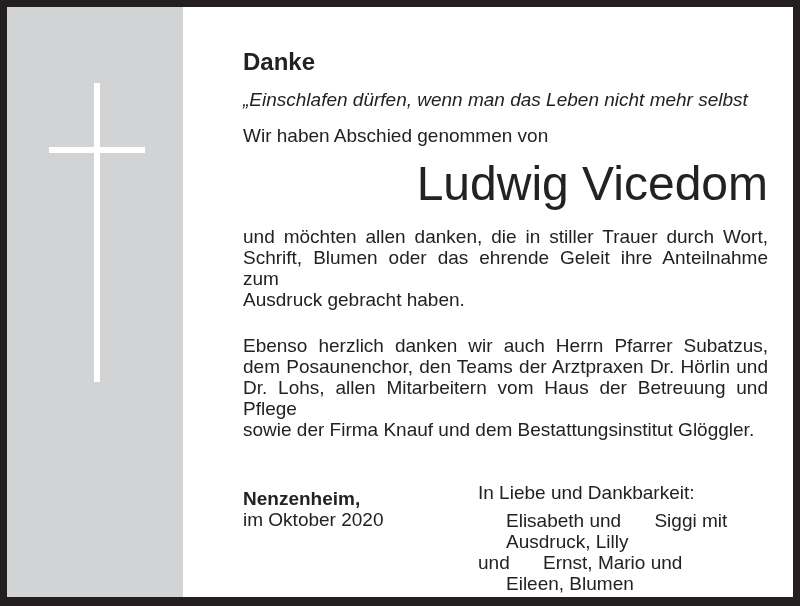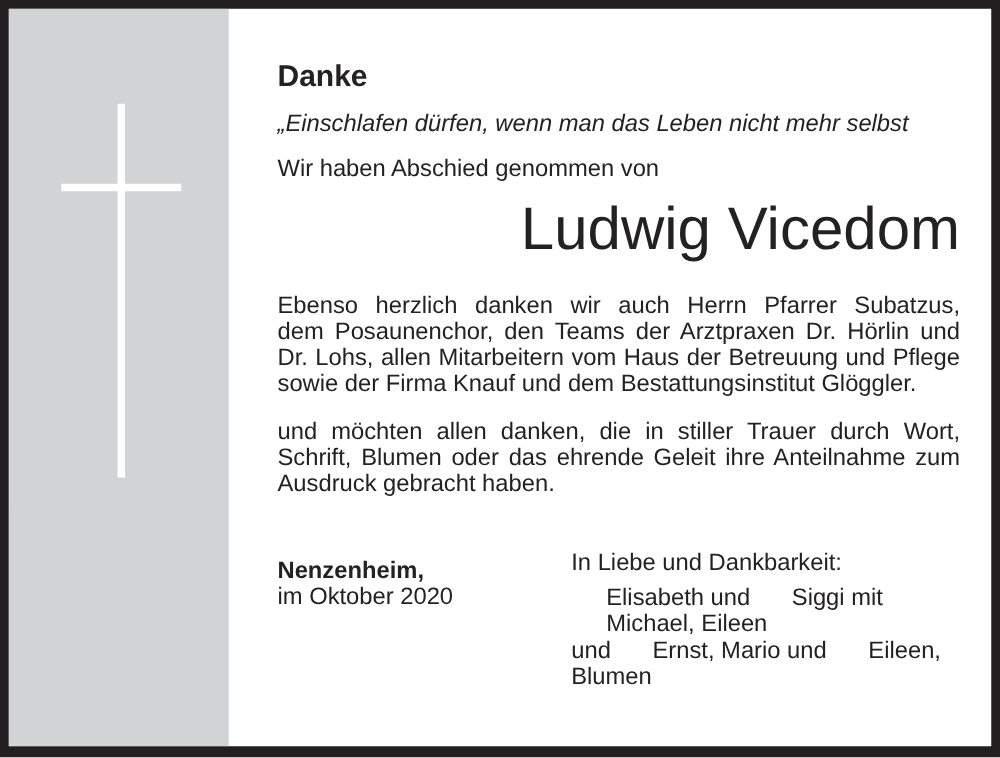--- a/index.html
+++ b/index.html
@@ -33,21 +33,21 @@
     position: absolute;
     left: 42px; top: 140px;
     width: 96px; height: 6px;
     background: #ffffff;
   }
 
   
   .content {
     flex: 1 1 auto;
     box-sizing: border-box;
-    padding: 42px 25px 0 39px;
+    padding: 42px 25px 0 60px;
   }
 
   .title {
     font-size: 24px;
     line-height: 26px;
     font-weight: bold;
     margin: 0;
   }
 
   .quote {
@@ -113,44 +113,44 @@
     <h1 class="title">Danke</h1>
 
     <div class="quote">
         <div>„Einschlafen dürfen, wenn man das Leben nicht mehr selbst</div>
       </div>
 
     <div class="intro">Wir haben Abschied genommen von</div>
 
     <div class="deceased">Ludwig Vicedom</div>
 
+    <div class="para para1">
+        <div class="jline">und möchten allen danken, die in stiller Trauer durch Wort,</div>
+        <div class="jline">Schrift, Blumen oder das ehrende Geleit ihre Anteilnahme zum</div>
+        <div class="jline-end">Ausdruck gebracht haben.</div>
+      </div>
+
     <div class="para para2">
         <div class="jline">Ebenso herzlich danken wir auch Herrn Pfarrer Subatzus,</div>
         <div class="jline">dem Posaunenchor, den Teams der Arztpraxen Dr. Hörlin und</div>
         <div class="jline">Dr. Lohs, allen Mitarbeitern vom Haus der Betreuung und Pflege</div>
         <div class="jline-end">sowie der Firma Knauf und dem Bestattungsinstitut Glöggler.</div>
-      </div>
-
-    <div class="para para1">
-        <div class="jline">und möchten allen danken, die in stiller Trauer durch Wort,</div>
-        <div class="jline">Schrift, Blumen oder das ehrende Geleit ihre Anteilnahme zum</div>
-        <div class="jline-end">Ausdruck gebracht haben.</div>
       </div>
 
     <div class="footer">
 
       <div class="place-date">
         <div class="place">Nenzenheim,</div>
         <div class="date">im Oktober 2020</div>
       </div>
 
       <div class="family-block">
         <div class="closing">In Liebe und Dankbarkeit:</div>
         <div class="family-names">
-            <div><span class="b">Elisabeth</span><span> und </span><span class="b">Siggi</span><span> mit </span><span class="b">Michael, Eileen</span></div>
+            <div><span class="b">Elisabeth</span><span> und </span><span class="b">Siggi</span><span> mit </span><span class="b">Ausdruck, Lilly</span></div>
             <div><span>und </span><span class="b">Ernst, Mario</span><span> und </span><span class="b">Eileen, Blumen</span></div>
           </div>
       </div>
 
     </div>
 
   </div>
 </div>
 
 </body></html>

